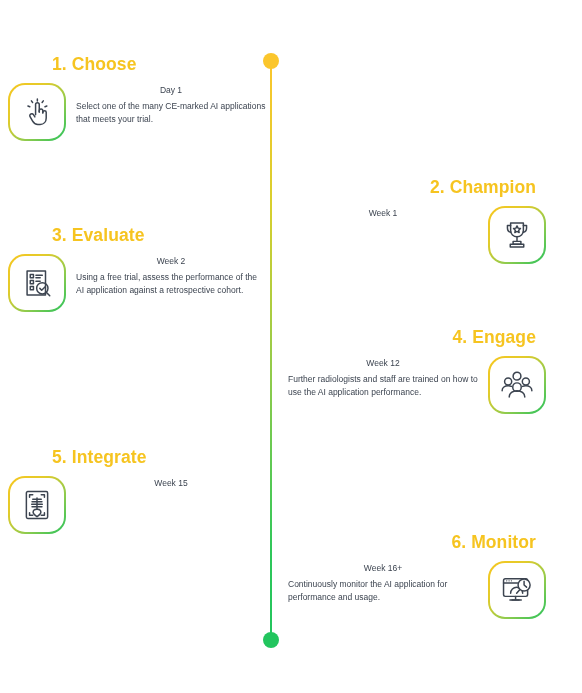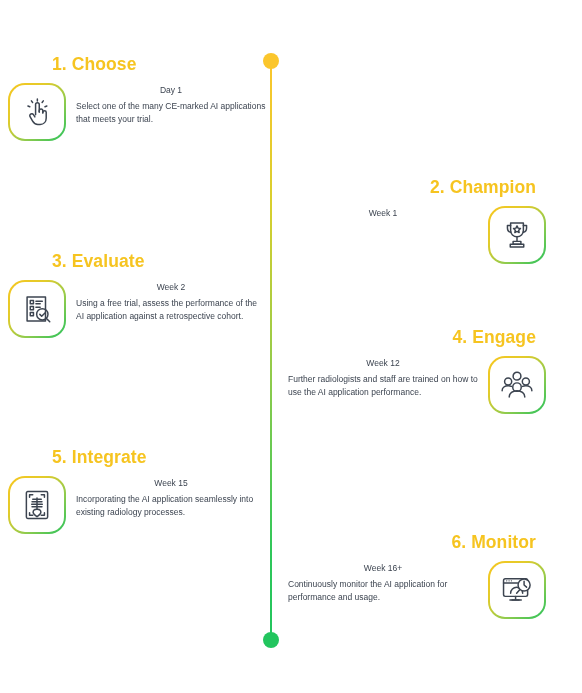--- a/index.html
+++ b/index.html
@@ -159,21 +159,21 @@
             <path d="M24 11.2l1.5 3.1 3.4.5-2.5 2.4.6 3.4-3-1.6-3 1.6.6-3.4-2.5-2.4 3.4-.5z"></path>
           </svg>
         </div>
       </div>
       <div class="text-col">
         <p class="when">Week 1</p>
       </div>
     </div>
   </div>
 
-  <div class="step left" style="top:252px;">
+  <div class="step left" style="top:226px;">
     <div class="step-title">3. Evaluate</div>
     <div class="step-body">
       <div class="icon-tile">
         <div class="icon-tile-inner">
           <svg width="34" height="34" viewBox="0 0 48 48" fill="none" stroke="#3C4450" stroke-width="2.1" stroke-linecap="round" stroke-linejoin="round">
             <path d="M10 7h26v34H10z"></path>
             <rect x="14.5" y="12" width="4.5" height="4.5"></rect>
             <rect x="14.5" y="20.5" width="4.5" height="4.5"></rect>
             <rect x="14.5" y="29" width="4.5" height="4.5"></rect>
             <path d="M22.5 13h9M22.5 16.5h6M22.5 21.5h6"></path>
@@ -222,21 +222,20 @@
             <rect x="9" y="5" width="30" height="38" rx="2"></rect>
             <path d="M13.5 13v-3.5H18M34.5 13v-3.5H30M13.5 35v3.5H18M34.5 35v3.5H30"></path>
             <path d="M24 14v16"></path>
             <path d="M18 16h12M17 19.5h14M16.5 23h15M17 26.5h14"></path>
             <path d="M24 30c-3.5 0-5.5 2-5.5 4.3 0 2.6 2.6 4.2 5.5 6.2 2.9-2 5.5-3.6 5.5-6.2 0-2.3-2-4.3-5.5-4.3z"></path>
           </svg>
         </div>
       </div>
       <div class="text-col">
         <p class="when">Week 15</p>
-        <p class="desc">Incorporating the AI application seamlessly into existing radiology processes.</p>
       </div>
     </div>
   </div>
 
   <div class="step right" style="top:533px;">
     <div class="step-title">6. Monitor</div>
     <div class="step-body">
       <div class="icon-tile">
         <div class="icon-tile-inner">
           <svg width="34" height="34" viewBox="0 0 48 48" fill="none" stroke="#3C4450" stroke-width="2.1" stroke-linecap="round" stroke-linejoin="round">

